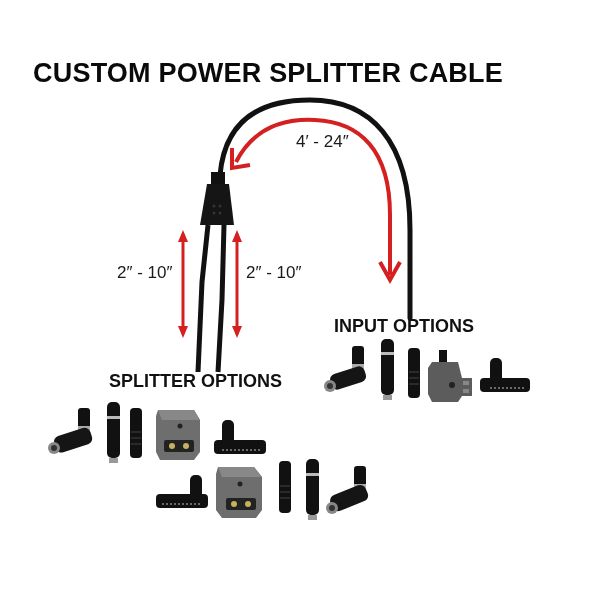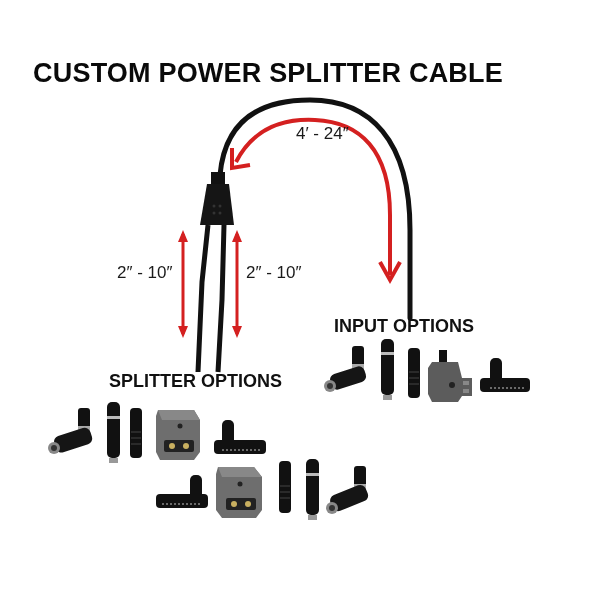--- a/index.html
+++ b/index.html
@@ -150,18 +150,18 @@
   </g>
   <g>
     <rect x="354" y="466" width="12" height="24" rx="3" fill="#111"></rect>
     <rect x="354" y="484" width="12" height="6" fill="#aaa"></rect>
     <rect x="330" y="490" width="38" height="17" rx="6" fill="#151515" transform="rotate(-22 348 498)"></rect>
     <circle cx="332" cy="508" r="6" fill="#888"></circle>
     <circle cx="332" cy="508" r="3" fill="#333"></circle>
   </g>
 </svg>
 
-<div class="dim-label" style="left:296px; top:124px;">4′ - 24″</div>
+<div class="dim-label" style="left:296px; top:132px;">4′ - 24″</div>
 <div class="dim-label" style="left:117px; top:263px;">2″ - 10″</div>
 <div class="dim-label" style="left:246px; top:263px;">2″ - 10″</div>
 
 <div class="section-label" style="left:334px; top:316px;text-align:right;">INPUT OPTIONS</div>
 <div class="section-label" style="left:109px; top:371px;">SPLITTER OPTIONS</div>
 
 </body></html>

